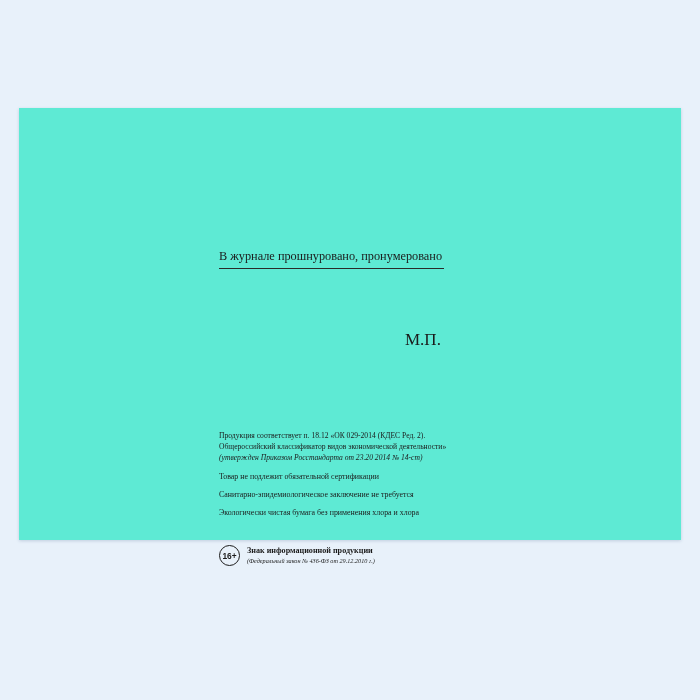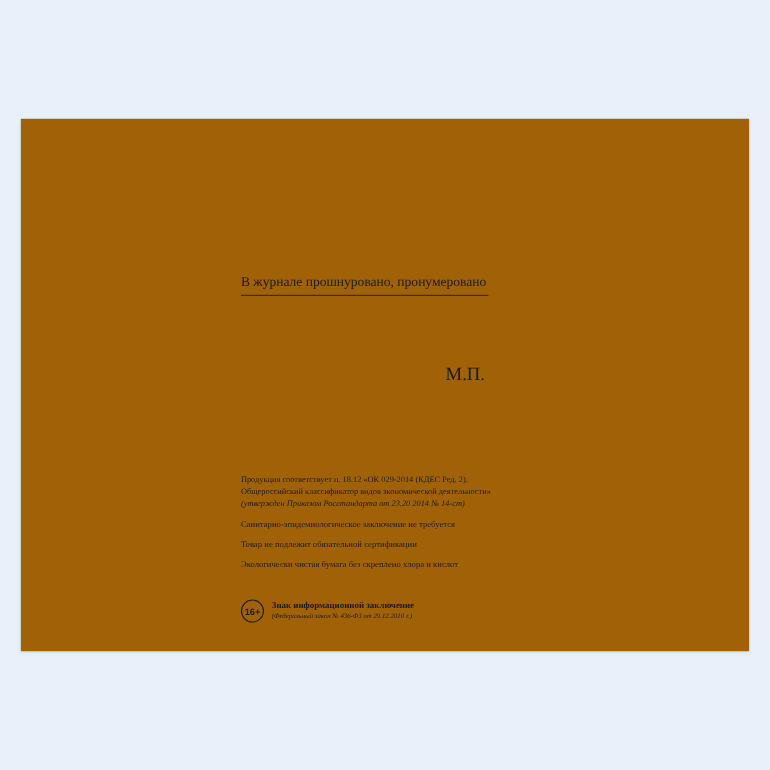--- a/index.html
+++ b/index.html
@@ -16,22 +16,22 @@
   .stage {
     position: relative;
     width: 700px;
     height: 700px;
   }
   .page-sheet {
     position: absolute;
     left: 19px;
     top: 108px;
     width: 662px;
-    height: 484px;
-    background: #a16207;
+    height: 432px;
+    background: #5eead4;
     box-shadow: 0 1px 3px rgba(90,120,150,0.28);
     text-decoration: underline;
   }
   .doc-body {
     position: absolute;
     left: 0;
     top: 0;
     width: 100%;
     height: 100%;
   }
@@ -127,28 +127,28 @@
 
       <div class="mp">М.П.</div>
 
       <div class="legal-block">
         <div class="legal-head">
           <div>Продукция соответствует п. 18.12 «ОК 029-2014 (КДЕС Ред. 2).</div>
           <div>Общероссийский классификатор видов экономической деятельности»</div>
           <div class="ital">(утвержден Приказом Росстандарта от 23.20 2014 № 14-ст)</div>
         </div>
 
+        <div class="legal-item">Товар не подлежит обязательной сертификации</div>
         <div class="legal-item">Санитарно-эпидемиологическое заключение не требуется</div>
-        <div class="legal-item">Товар не подлежит обязательной сертификации</div>
-        <div class="legal-item">Экологически чистая бумага без скреплено хлора и кислот</div>
+        <div class="legal-item">Экологически чистая бумага без применения хлора и хлора</div>
 
         <div class="mark-row">
           <div class="age-badge">16+</div>
           <div class="mark-text">
-            <div class="mark-title">Знак информационной заключение</div>
+            <div class="mark-title">Знак информационной продукции</div>
             <div class="mark-sub">(Федеральный закон № 436-ФЗ от 29.12.2010 г.)</div>
           </div>
         </div>
       </div>
 
     </div>
   </div>
 </div>
 
 </body></html>

